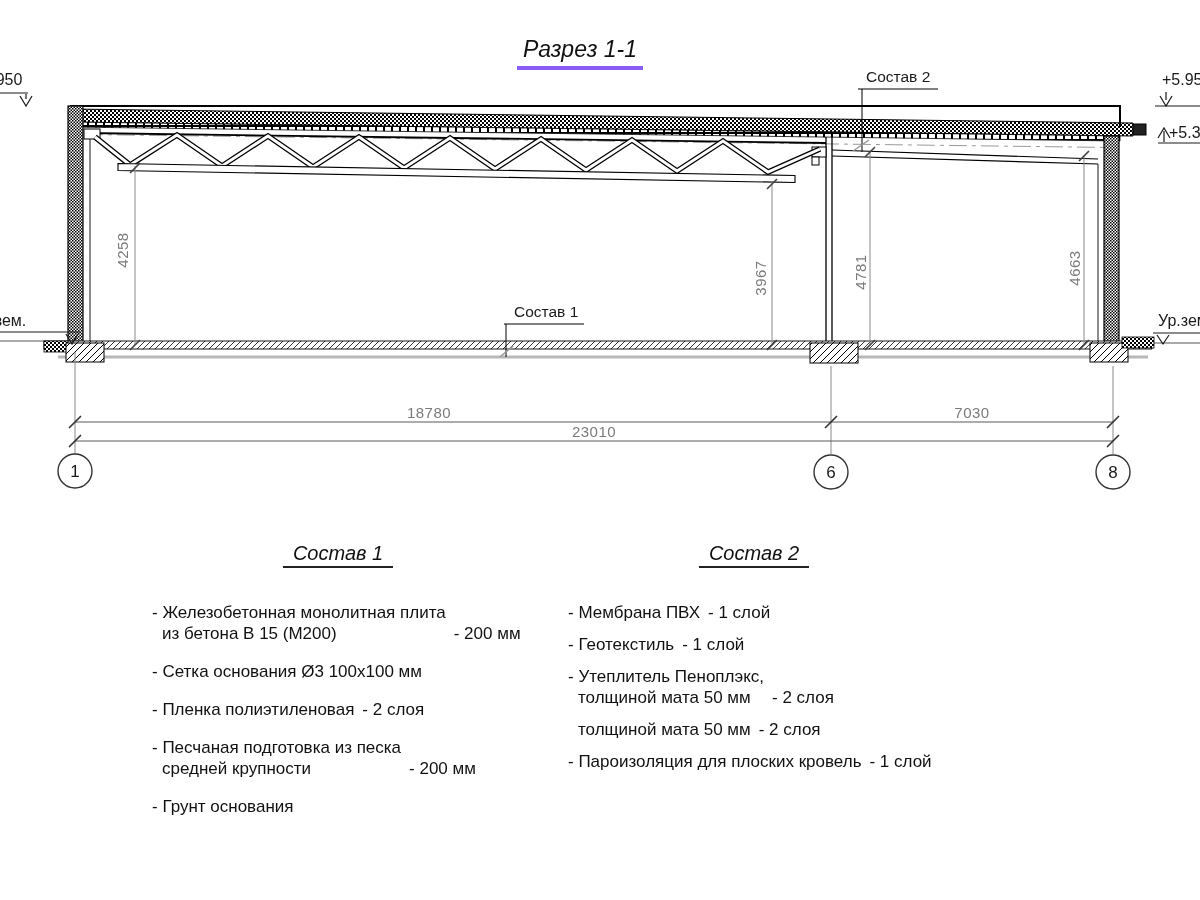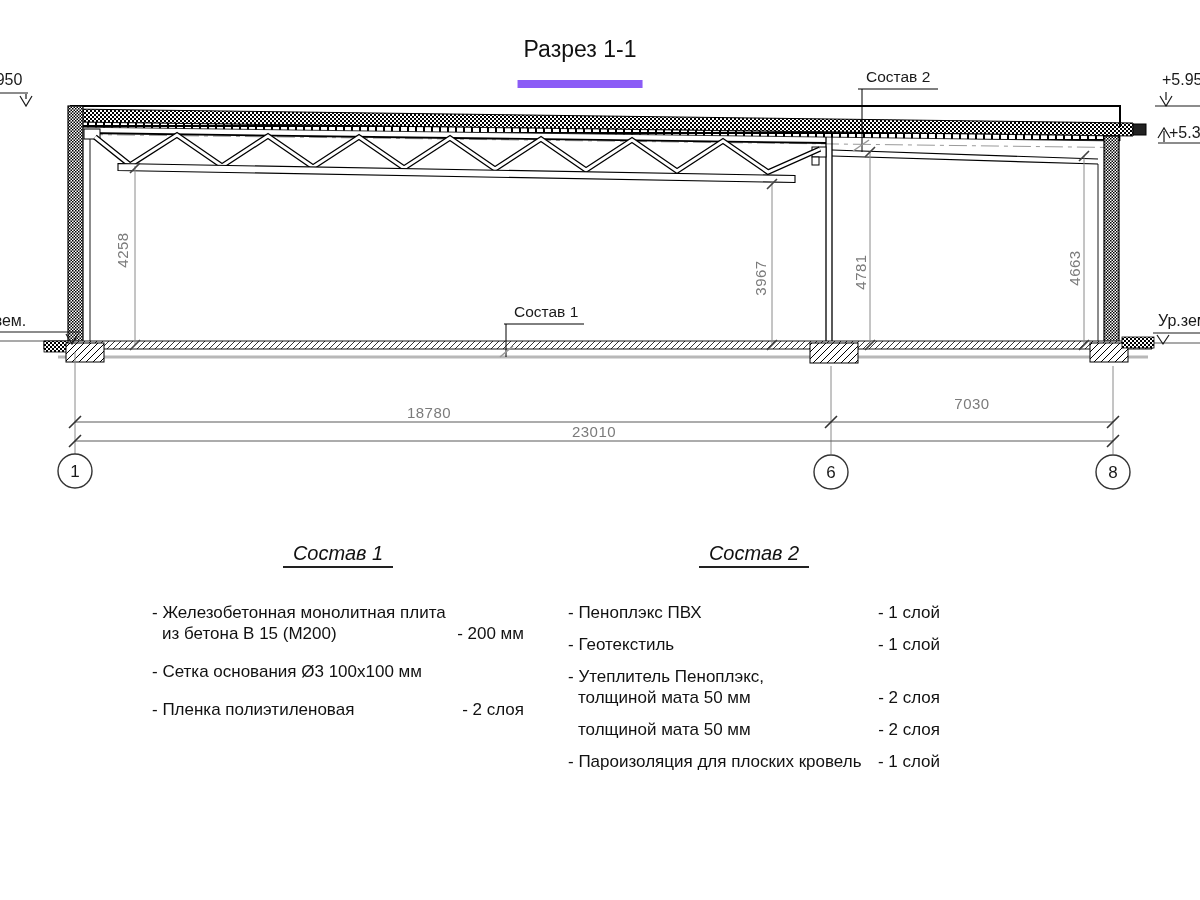--- a/index.html
+++ b/index.html
@@ -7,26 +7,26 @@
           font-family:"Liberation Sans",sans-serif;color:#111;}
   svg{position:absolute;left:0;top:0;}
   .t{position:absolute;white-space:nowrap;}
   .dim{color:#7b7b7b;font-size:15px;letter-spacing:.5px;text-align:center;}
   .vdim{transform:rotate(-90deg);width:70px;height:16px;line-height:16px;}
   .hdim{width:90px;height:16px;line-height:16px;}
   .elev{font-size:16px;color:#1a1a1a;}
   .axisnum{font-size:17px;color:#1a1a1a;width:26px;text-align:center;}
   .callout{font-size:15.5px;color:#1a1a1a;}
   .sect-title{position:absolute;left:580px;top:36px;transform:translateX(-50%);
-              font-size:23px;border-bottom:8px solid #8b5cf6;padding:0 6px 17px;}
+              font-style:italic;font-size:23px;border-bottom:4px solid #8b5cf6;padding:0 6px 3px;}
   .comp{position:absolute;width:372px;font-size:17px;line-height:21px;}
   .comp-head{text-align:center;margin-bottom:34px;}
   .comp-head span{display:inline-block;font-style:italic;font-size:20px;
                   border-bottom:2px solid #222;padding:0 10px 2px;}
-  .row{display:flex;justify-content:space-between;align-items:flex-end;}
+  .row{display:flex;align-items:flex-end;}
   .comp1 .row{margin-bottom:17px;}
   .comp2 .row{margin-bottom:11px;}
   .l2{padding-left:10px;}
   .l2:empty{display:none;}
   .val{white-space:nowrap;padding-left:8px;}
 </style>
 </head>
 <body>
 
 <div class="canvas">
@@ -157,21 +157,21 @@
 
   <div class="t callout" style="left:866px;top:68px;">Состав 2</div>
   <div class="t callout" style="left:514px;top:303px;">Состав 1</div>
 
   <div class="t dim vdim" style="left:88px;top:242px;">4258</div>
   <div class="t dim vdim" style="left:726px;top:270px;">3967</div>
   <div class="t dim vdim" style="left:826px;top:264px;">4781</div>
   <div class="t dim vdim" style="left:1040px;top:260px;">4663</div>
 
   <div class="t dim hdim" style="left:384px;top:405px;">18780</div>
-  <div class="t dim hdim" style="left:927px;top:396px;">7030</div>
+  <div class="t dim hdim" style="left:927px;top:405px;">7030</div>
   <div class="t dim hdim" style="left:549px;top:424px;">23010</div>
 
   <div class="t axisnum" style="left:62px;top:462px;">1</div>
   <div class="t axisnum" style="left:818px;top:463px;">6</div>
   <div class="t axisnum" style="left:1100px;top:463px;">8</div>
 
   <div class="comp comp1" style="left:152px;top:543px;">
     <div class="comp-head"><span>Состав 1</span></div>
     <div class="row">
       <div class="nm">
@@ -185,27 +185,40 @@
           <div class="l1">- Сетка основания Ø3 100х100 мм</div>
                       </div>
       <div class="val"></div>
     </div>
     <div class="row">
       <div class="nm">
           <div class="l1">- Пленка полиэтиленовая</div>
                       </div>
       <div class="val">-  2 слоя</div>
     </div>
+    <div class="row">
+      <div class="nm">
+          <div class="l1">- Песчаная подготовка из песка</div>
+                      <div class="l2">средней крупности</div>
+        </div>
+      <div class="val">- 200 мм</div>
+    </div>
+    <div class="row">
+      <div class="nm">
+          <div class="l1">- Грунт основания</div>
+                      </div>
+      <div class="val"></div>
+    </div>
   </div>
 
   <div class="comp comp2" style="left:568px;top:543px;">
     <div class="comp-head"><span>Состав 2</span></div>
     <div class="row">
       <div class="nm">
-          <div class="l1">- Пеноплэкс ПВХ</div>
+          <div class="l1">- Мембрана ПВХ</div>
                       </div>
       <div class="val">- 1 слой</div>
     </div>
     <div class="row">
       <div class="nm">
           <div class="l1">- Геотекстиль</div>
                       </div>
       <div class="val">- 1 слой</div>
     </div>
     <div class="row">

